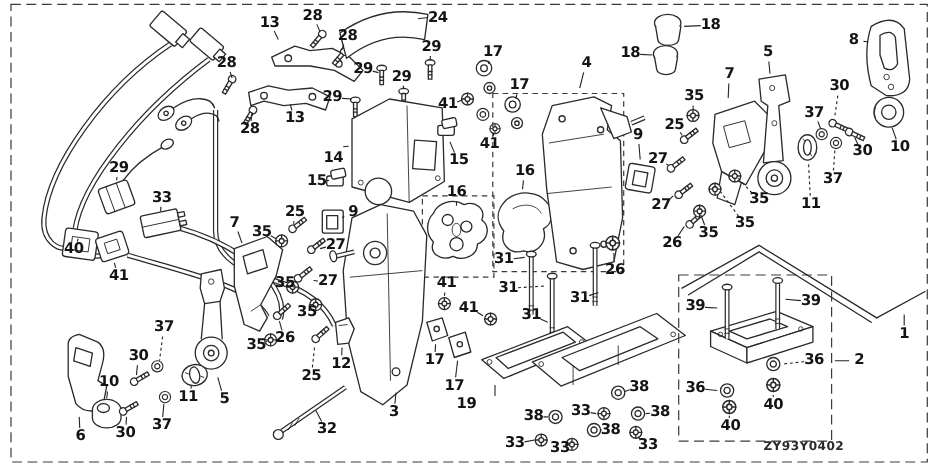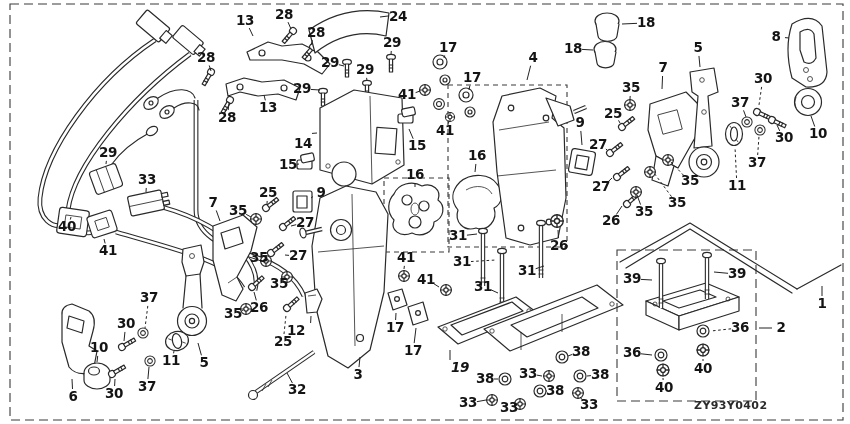--- a/index.html
+++ b/index.html
@@ -572,33 +572,33 @@
       <div class="callout" style="left: 213px; top: 203px;">7</div>
       <div class="callout" style="left: 268px; top: 193px;">25</div>
       <div class="callout" style="left: 238px; top: 211px;">35</div>
       <div class="callout" style="left: 305px; top: 223px;">27</div>
       <div class="callout" style="left: 298px; top: 256px;">27</div>
       <div class="callout" style="left: 259px; top: 258px;">35</div>
       <div class="callout" style="left: 279px; top: 284px;">35</div>
       <div class="callout" style="left: 259px; top: 308px;">26</div>
       <div class="callout" style="left: 233px; top: 314px;">35</div>
       <div class="callout" style="left: 283px; top: 342px;">25</div>
-      <div class="callout" style="left: 296px; top: 331px;">12</div>
+      <div class="callout" style="left: 310px; top: 331px;">12</div>
       <div class="callout" style="left: 297px; top: 390px;">32</div>
       <div class="callout" style="left: 358px; top: 375px;">3</div>
       <div class="callout" style="left: 395px; top: 328px;">17</div>
       <div class="callout" style="left: 413px; top: 351px;">17</div>
       <div class="callout" style="left: 406px; top: 258px;">41</div>
       <div class="callout" style="left: 426px; top: 280px;">41</div>
       <div class="callout" style="left: 458px; top: 236px;">31</div>
       <div class="callout" style="left: 462px; top: 262px;">31</div>
       <div class="callout" style="left: 483px; top: 287px;">31</div>
       <div class="callout" style="left: 527px; top: 271px;">31</div>
       <div class="callout" style="left: 559px; top: 246px;">26</div>
-      <div class="callout" style="left: 460px; top: 368px; font-style: italic;">19</div>
+      <div class="callout" style="left: 424px; top: 368px;">19</div>
       <div class="callout" style="left: 485px; top: 379px;">38</div>
       <div class="callout" style="left: 468px; top: 403px;">33</div>
       <div class="callout" style="left: 509px; top: 408px;">33</div>
       <div class="callout" style="left: 528px; top: 374px;">33</div>
       <div class="callout" style="left: 555px; top: 391px;">38</div>
       <div class="callout" style="left: 581px; top: 352px;">38</div>
       <div class="callout" style="left: 600px; top: 375px;">38</div>
       <div class="callout" style="left: 589px; top: 405px;">33</div>
       <div class="callout" style="left: 73px; top: 397px;">6</div>
       <div class="callout" style="left: 99px; top: 348px;">10</div>

